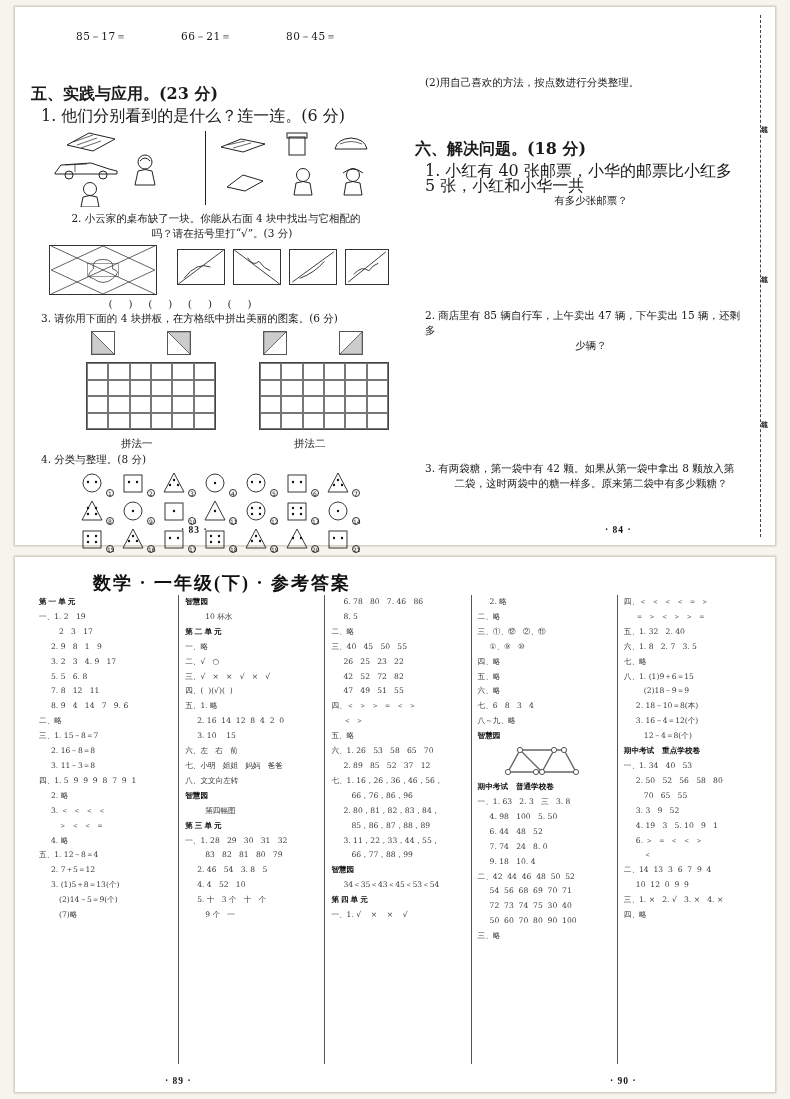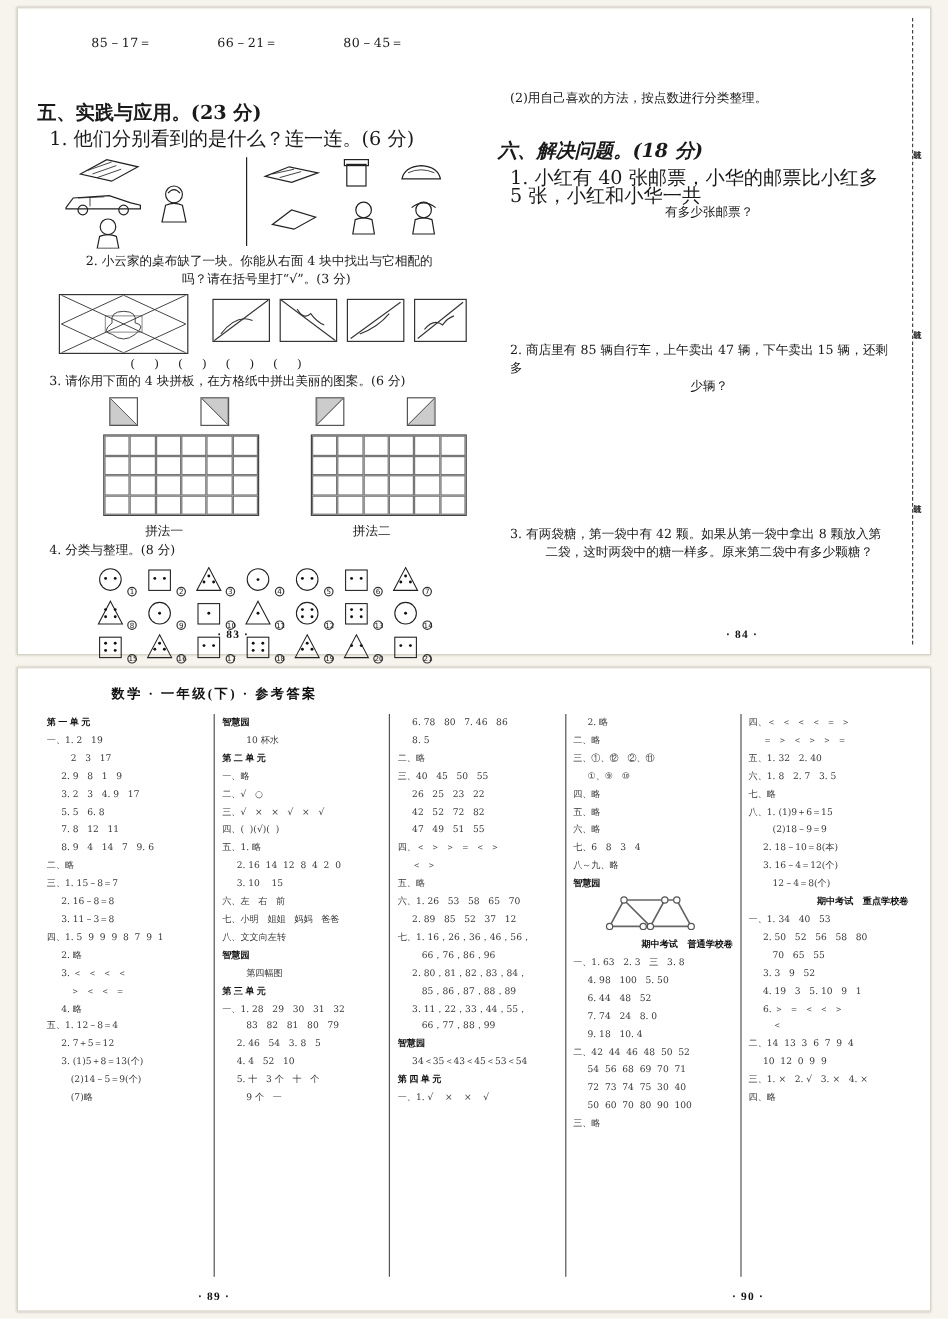--- a/index.html
+++ b/index.html
@@ -128,21 +128,21 @@
   .pagenum {
     position: absolute; bottom: 10px;
     font-size: 9.5px; font-weight: bold; color: #111;
     letter-spacing: 1px;
   }
 
   
   #answers { position: absolute; inset: 0; }
   .ak-title {
     position: absolute; left: 78px; top: 14px;
-    font-size: 11px; font-weight: bold; letter-spacing: 2px;
+    font-size: 18px; font-weight: bold; letter-spacing: 2px;
     color: #111;
   }
   .ak-cols {
     position: absolute; left: 18px; top: 38px; right: 12px; bottom: 28px;
     display: flex;
   }
   .ak-col {
     flex: 1 1 0;
     padding: 0 6px;
     position: relative;
@@ -150,21 +150,21 @@
   .ak-col + .ak-col { border-left: 1px solid #555; }
   .ak-line {
     font-size: 7.6px;
     line-height: 14.9px;
     color: #3a3a3a;
     white-space: pre;
     font-family: "DejaVu Serif", serif;
   }
   .ak-line.hdr { font-weight: bold; color: #111; text-align: left; letter-spacing: 2px; }
   .ak-line.sub { font-weight: bold; color: #111; }
-  .ak-line.ctr { text-align: right; }
+  .ak-line.ctr { text-align: left; }
   .ak-line.ind { padding-left: 12px; }
   .ak-line.ind2 { padding-left: 20px; }
 
   .ak-shape { height: 36px; position: relative; }
 
   .ak-pagenum {
     position: absolute; bottom: 6px;
     font-size: 9.5px; font-weight: bold; color: #111; letter-spacing: 1px;
   }
 </style>
@@ -463,21 +463,21 @@
               <circle cx="17" cy="10" r="1.2" fill="#111"></circle>
             </svg><span class="num">21</span></div>
         </div>
 
       <div class="pagenum" style="left:150px;">· 83 ·</div>
     </div>
 
     <div class="testpage" id="test-right">
       <div class="tp-line indent1" style="margin-top:68px;">(2)用自己喜欢的方法，按点数进行分类整理。</div>
 
-      <div class="tp-line sect" style="margin-top:28px;font-style:italic;">六、解决问题。(18 分)</div>
+      <div class="tp-line sect" style="margin-top:51px;">六、解决问题。(18 分)</div>
 
       <div class="tp-line q indent1">1. 小红有 40 张邮票，小华的邮票比小红多 5 张，小红和小华一共</div>
       <div class="tp-line indent2">有多少张邮票？</div>
 
       <div class="tp-line indent1" style="margin-top:100px;">2. 商店里有 85 辆自行车，上午卖出 47 辆，下午卖出 15 辆，还剩多</div>
       <div class="tp-line indent2">少辆？</div>
 
       <div class="tp-line indent1" style="margin-top:108px;">3. 有两袋糖，第一袋中有 42 颗。如果从第一袋中拿出 8 颗放入第</div>
       <div class="tp-line indent2">二袋，这时两袋中的糖一样多。原来第二袋中有多少颗糖？</div>
 

